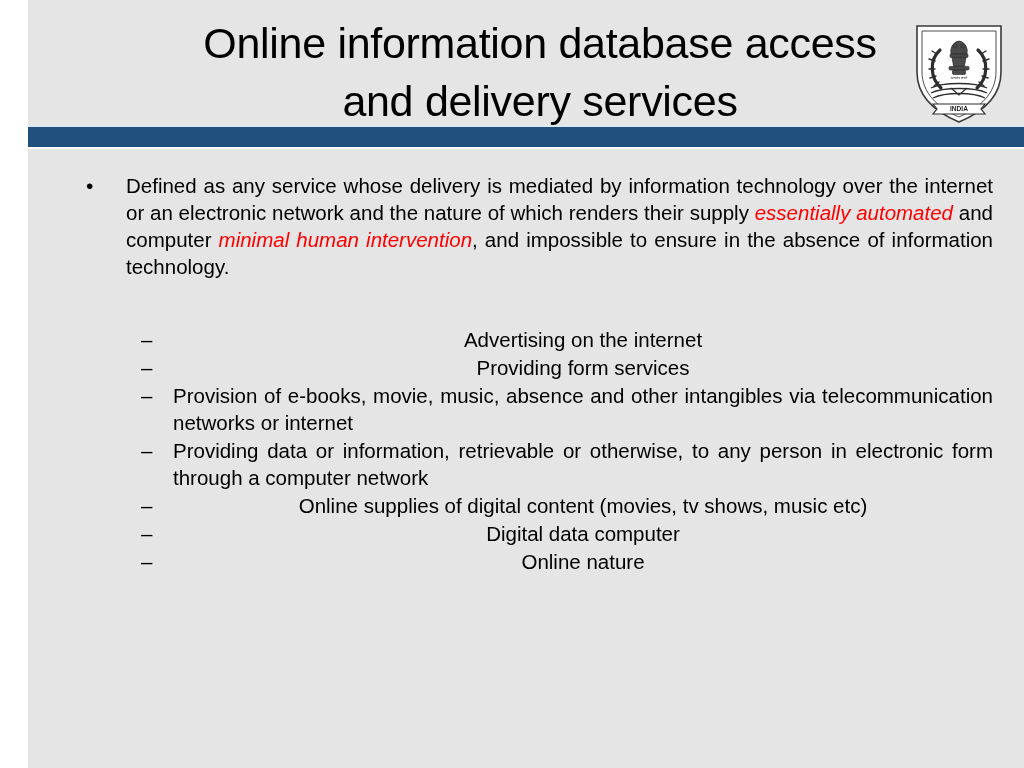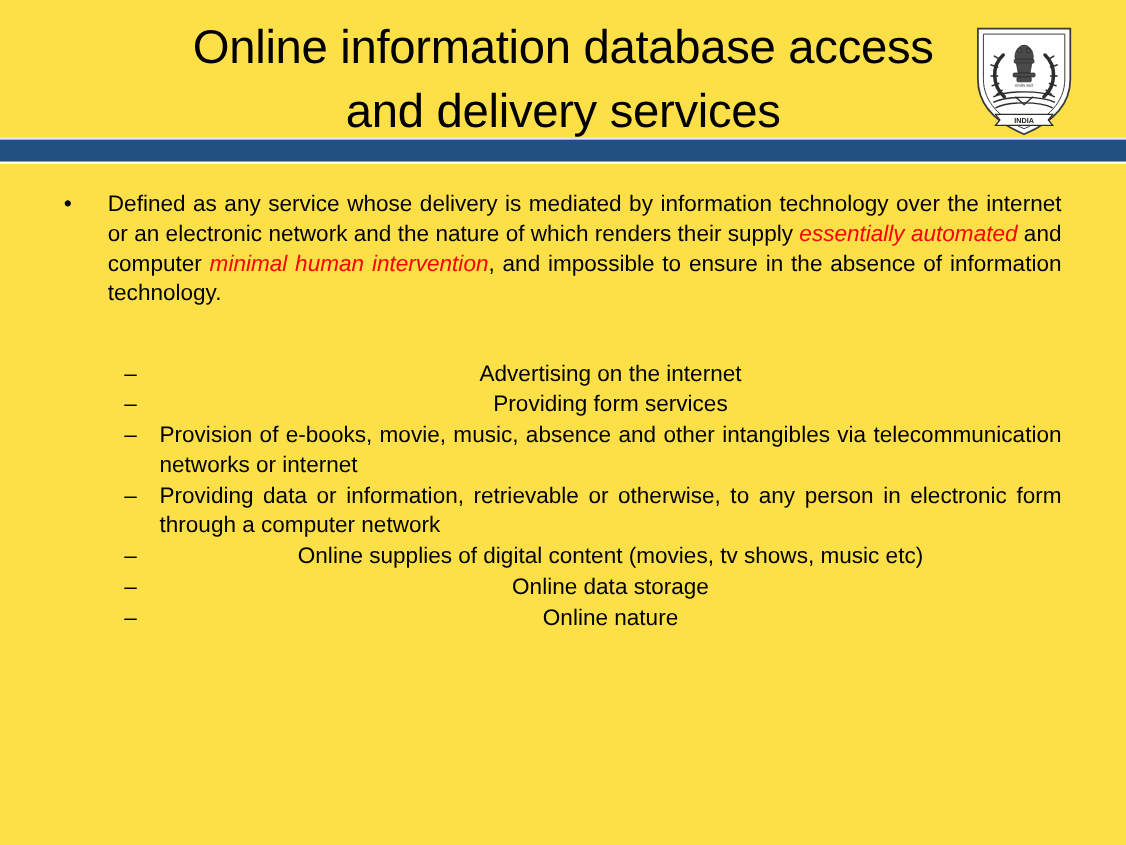--- a/index.html
+++ b/index.html
@@ -14,21 +14,22 @@
     position: relative;
     overflow: hidden;
     font-family: "Liberation Sans", sans-serif;
     color: #000000;
   }
 
   
   .slide {
     position: absolute;
     inset: 0;
-    background: #fde047;
+    background: #e5e5e5;
+    margin-left: 28px;
   }
 
   
   .title-block {
     position: absolute;
     left: 0;
     top: 14px;
     width: 1024px;
     text-align: center;
     z-index: 2;
@@ -224,21 +225,21 @@
         <div class="level2-text">Providing data or information, retrievable or otherwise, to any person in electronic form through a computer network</div>
       </div>
 
       <div class="level2-item nowrapjust">
         <span class="level2-dash">–</span>
         <div class="level2-text">Online supplies of digital content (movies, tv shows, music etc)</div>
       </div>
 
       <div class="level2-item nowrapjust">
         <span class="level2-dash">–</span>
-        <div class="level2-text">Online data storage</div>
+        <div class="level2-text">Digital data computer</div>
       </div>
 
       <div class="level2-item nowrapjust">
         <span class="level2-dash">–</span>
         <div class="level2-text">Online nature</div>
       </div>
 
     </div>
   </div>
 

